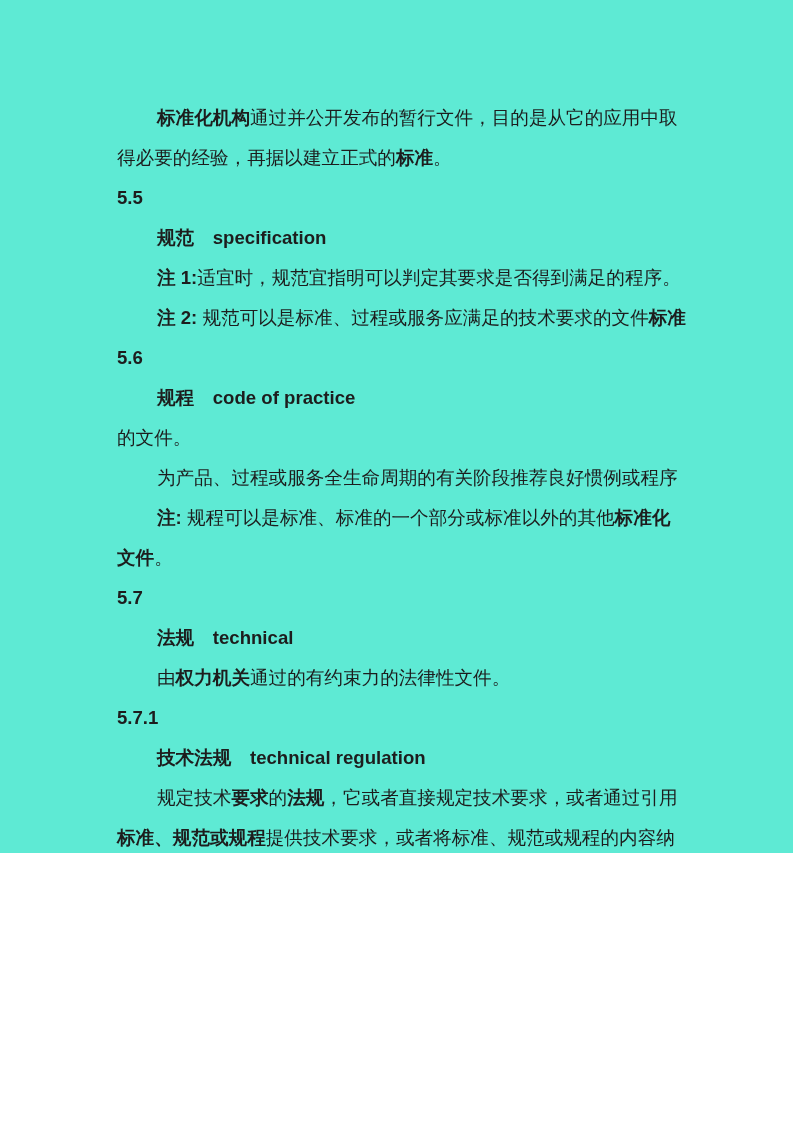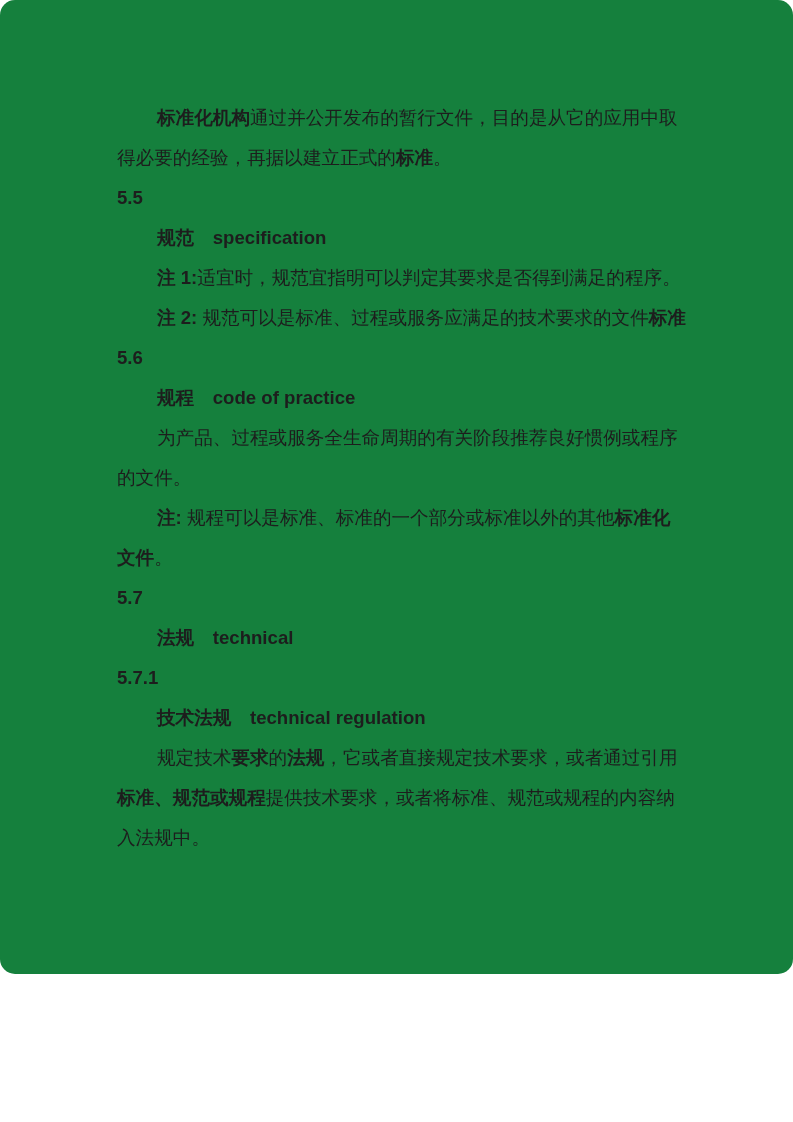--- a/index.html
+++ b/index.html
@@ -3,25 +3,24 @@
 <meta charset="utf-8">
 <style>
   html, body {
     margin: 0;
     padding: 0;
     background: #ffffff;
   }
   .page {
     position: relative;
     width: 793px;
-    height: 974px;
-    background: #15803d;
+    height: 853px;
+    background: #5eead4;
     overflow: hidden;
     font-family: "Liberation Sans", "DejaVu Sans", sans-serif;
-    border-radius: 15px;
   }
   .text-block {
     position: absolute;
     top: 98px;
     left: 117px;
     width: 576px;
   }
   .line {
     height: 40px;
     line-height: 40px;
@@ -42,25 +41,26 @@
 <div class="page">
   <div class="text-block" id="doc-lines">
       <div class="line indent"><span class="seg seg-b">标准化机构</span><span class="seg">通过并公开发布的暂行文件，目的是从它的应用中取</span></div>
       <div class="line"><span class="seg">得必要的经验，再据以建立正式的</span><span class="seg seg-b">标准</span><span class="seg">。</span></div>
       <div class="line"><span class="seg seg-b">5.5</span></div>
       <div class="line indent"><span class="seg seg-b">规范　specification</span></div>
       <div class="line indent"><span class="seg seg-b">注 1:</span><span class="seg">适宜时，规范宜指明可以判定其要求是否得到满足的程序。</span></div>
       <div class="line indent"><span class="seg seg-b">注 2: </span><span class="seg">规范可以是标准、过程或服务应满足的技术要求的文件</span><span class="seg seg-b">标准</span></div>
       <div class="line"><span class="seg seg-b">5.6</span></div>
       <div class="line indent"><span class="seg seg-b">规程　code of practice</span></div>
+      <div class="line"><span class="seg">的文件。</span></div>
       <div class="line indent"><span class="seg">为产品、过程或服务全生命周期的有关阶段推荐良好惯例或程序</span></div>
-      <div class="line"><span class="seg">的文件。</span></div>
       <div class="line indent"><span class="seg seg-b">注: </span><span class="seg">规程可以是标准、标准的一个部分或标准以外的其他</span><span class="seg seg-b">标准化</span></div>
       <div class="line"><span class="seg seg-b">文件</span><span class="seg">。</span></div>
       <div class="line"><span class="seg seg-b">5.7</span></div>
       <div class="line indent"><span class="seg seg-b">法规　technical</span></div>
+      <div class="line indent"><span class="seg">由</span><span class="seg seg-b">权力机关</span><span class="seg">通过的有约束力的法律性文件。</span></div>
       <div class="line"><span class="seg seg-b">5.7.1</span></div>
       <div class="line indent"><span class="seg seg-b">技术法规　technical regulation</span></div>
       <div class="line indent"><span class="seg">规定技术</span><span class="seg seg-b">要求</span><span class="seg">的</span><span class="seg seg-b">法规</span><span class="seg">，它或者直接规定技术要求，或者通过引用</span></div>
       <div class="line"><span class="seg seg-b">标准、规范或规程</span><span class="seg">提供技术要求，或者将标准、规范或规程的内容纳</span></div>
       <div class="line"><span class="seg">入法规中。</span></div>
     </div>
 </div>
 
 </body></html>

